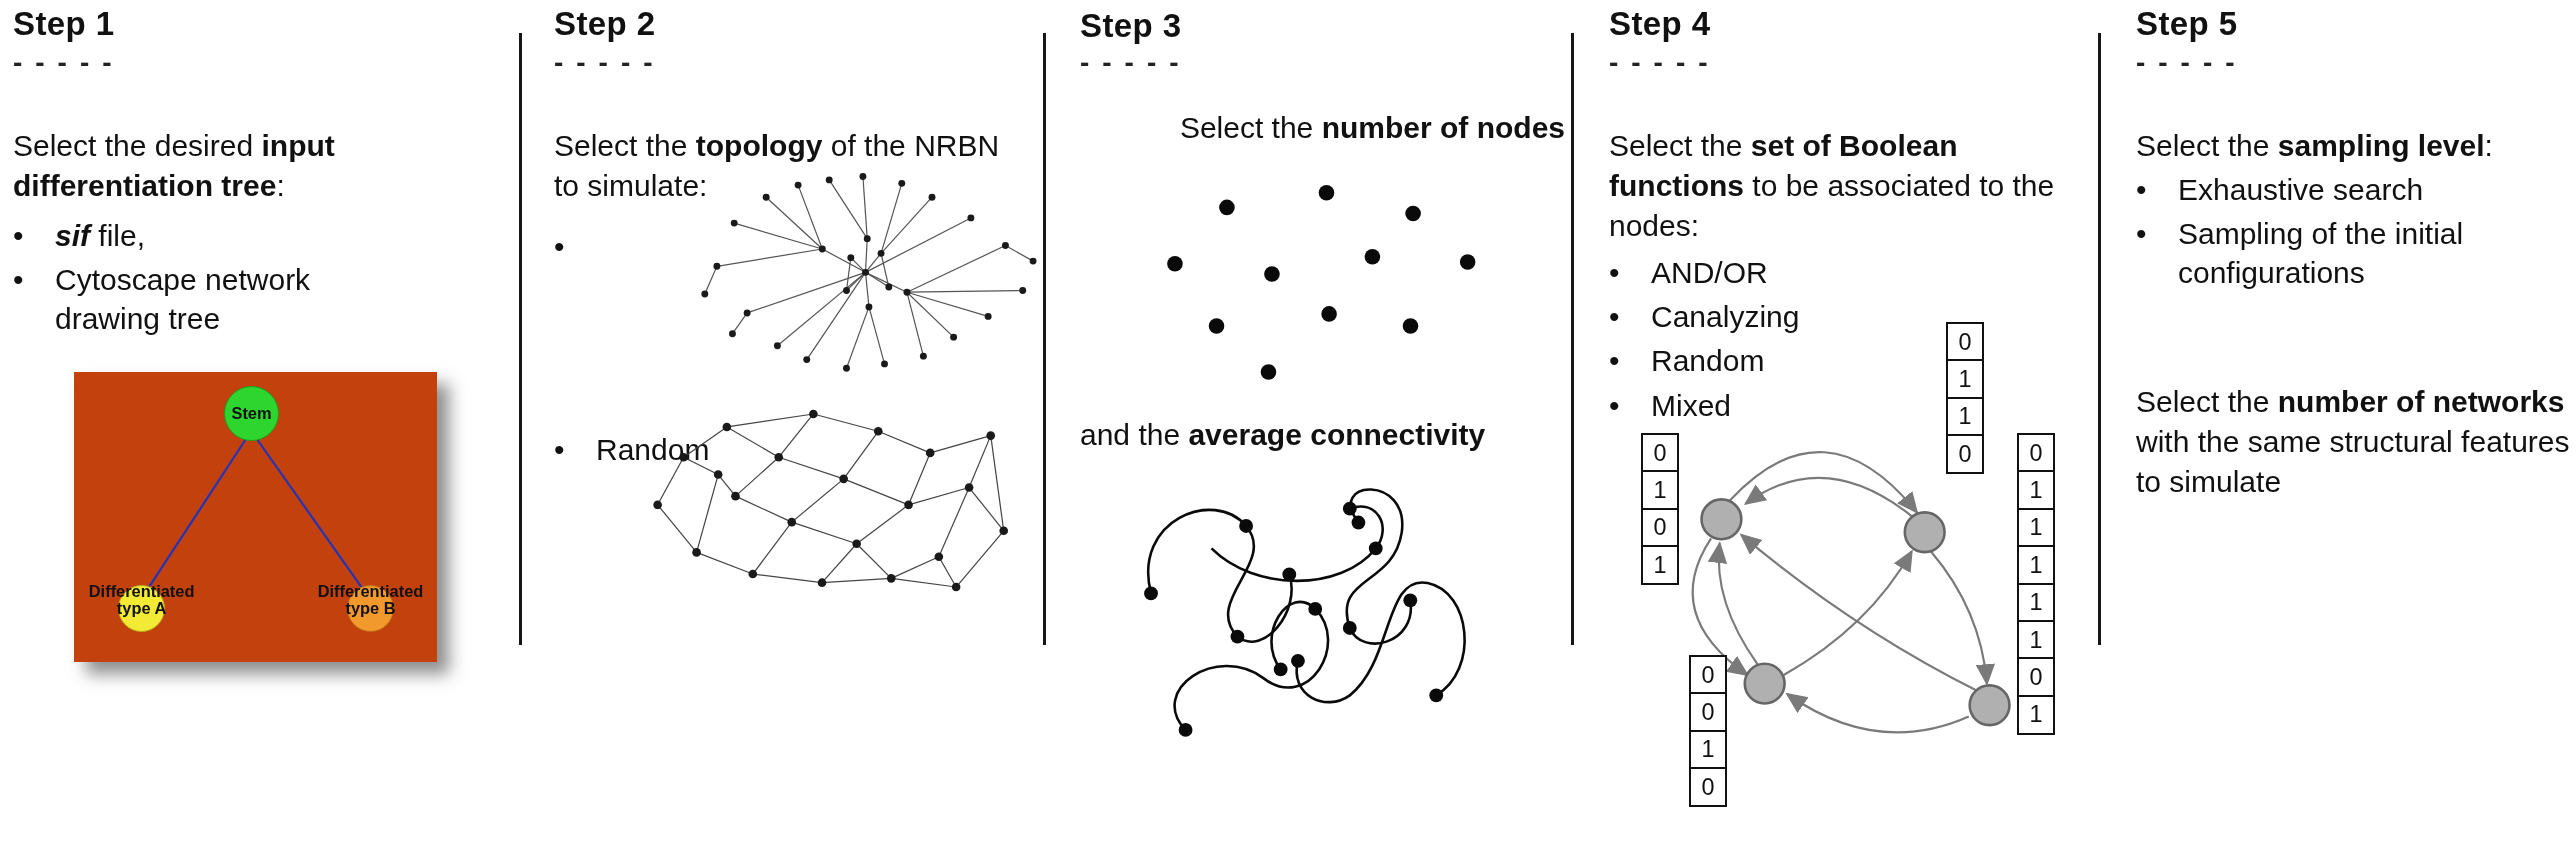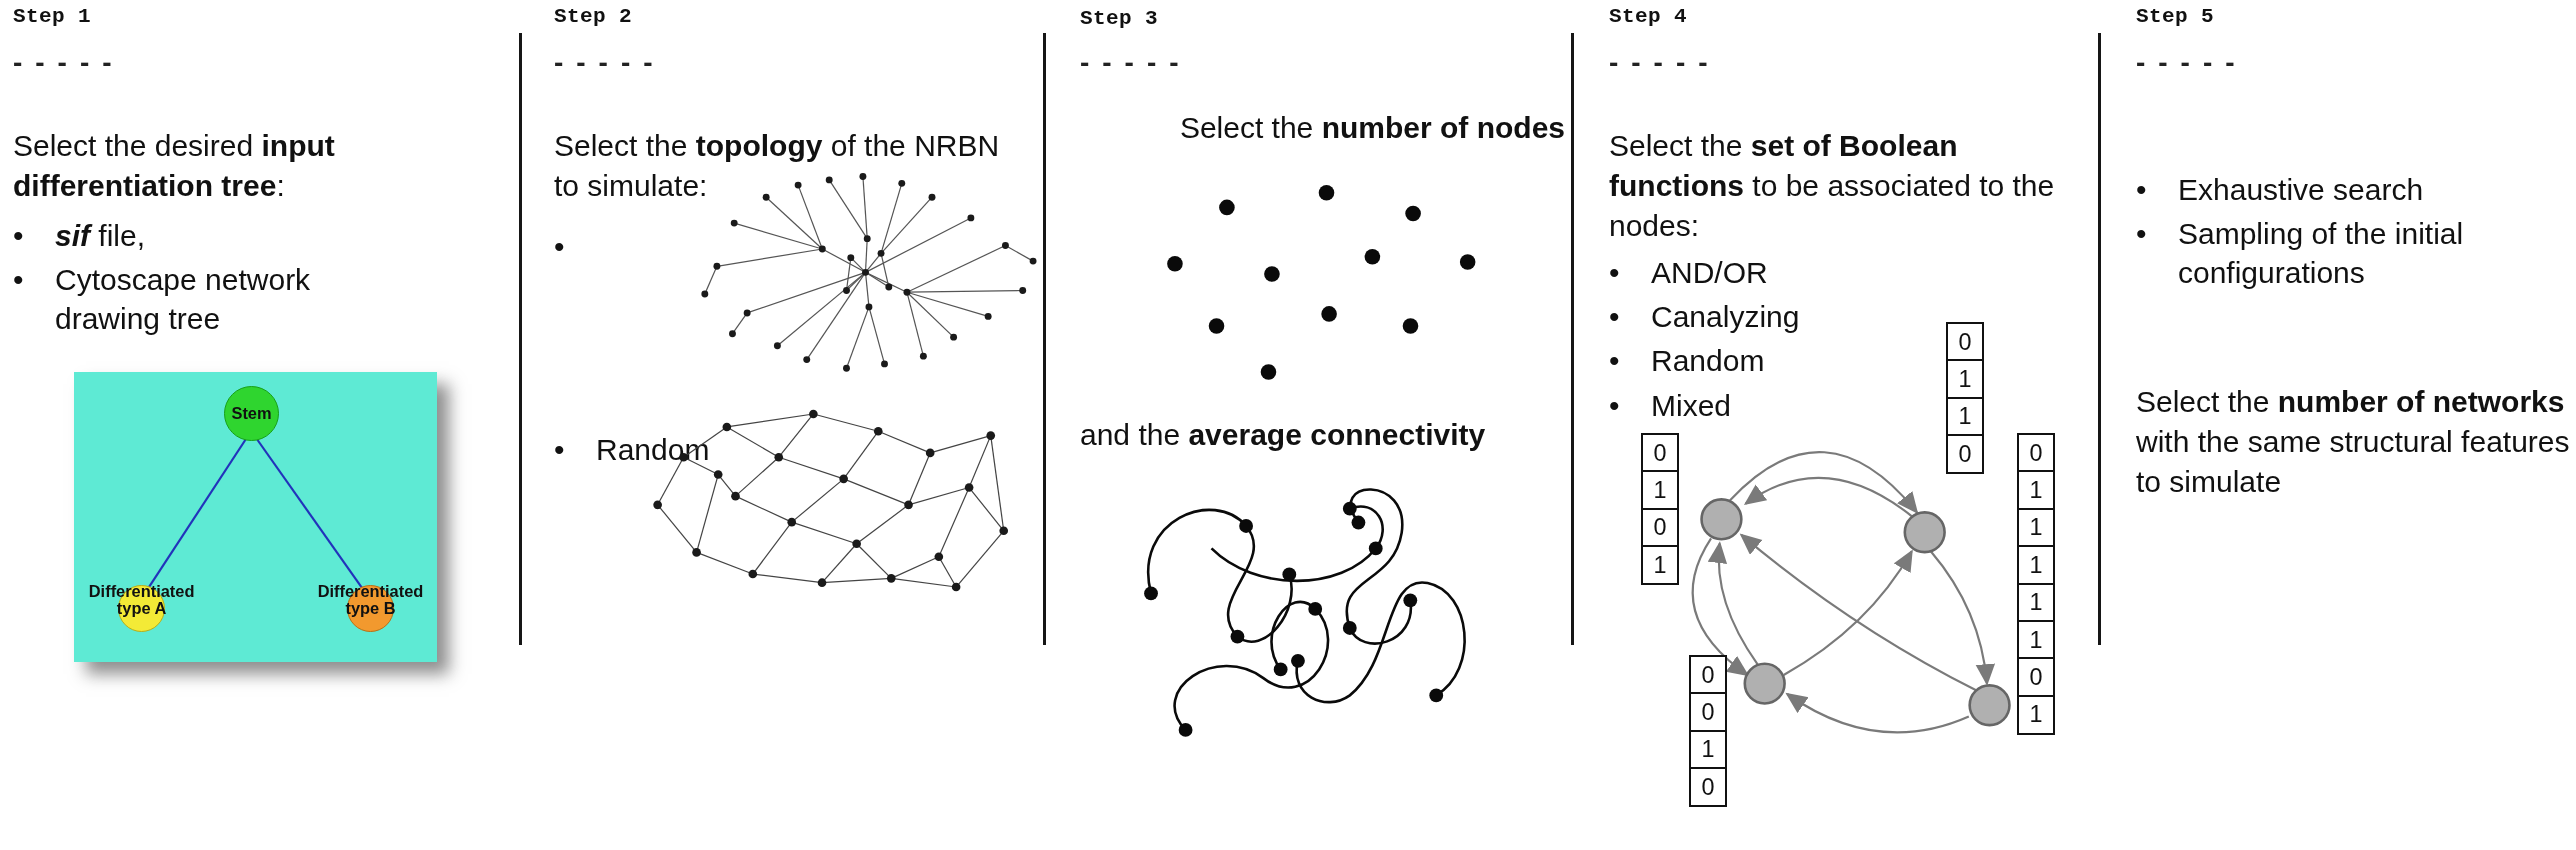--- a/index.html
+++ b/index.html
@@ -2,33 +2,33 @@
 <html style="font-size:14px"><head>
 <meta charset="utf-8">
 <style>
   * { margin:0; padding:0; box-sizing:border-box; }
   html,body { width:2576px; height:851px; }
   body {
     position:relative; overflow:hidden; background:#ffffff;
     font-family:"Liberation Sans", sans-serif; color:#111;
   }
   .col { position:absolute; top:0; height:100%; }
-  .step-title { position:absolute; font-size:21px; font-weight:700; letter-spacing:0.4px;font-family:Liberation Mono, monospace; }
+  .step-title { position:absolute; font-size:33px; font-weight:700; letter-spacing:0.4px; }
   .dashes { position:absolute; font-size:28px; font-weight:700; letter-spacing:2.6px; color:#222; }
   .para { position:absolute; font-size:30px; line-height:1.34; }
   .b { font-weight:700; }
   .i { font-style:italic;font-weight:bold; }
   .bullets { position:absolute; font-size:30px; line-height:1.3; }
   .bullet-row { display:flex; align-items:flex-start; margin-bottom:5.2px; }
   .marker { flex:0 0 42px; width:42px; }
   .btext { flex:1; }
   .divider { position:absolute; top:33px; height:612px; width:2.6px; background:#161616; }
 
   
-  .tree-panel { position:absolute; background:#5eead4; box-shadow:12px 12px 15.6px rgba(50,50,50,.55); }
+  .tree-panel { position:absolute; background:#c2410c; box-shadow:12px 12px 15.6px rgba(50,50,50,.55); }
   .tree-svg { position:absolute; left:0; top:0; }
   .tnode { position:absolute; border-radius:50%; display:flex; align-items:center; justify-content:center;
            font-weight:700; font-size:16.4px; z-index:1; }
   .tnode.root { background:#2fd52f; border:0.9px solid #18a018; }
   .tnode.left { background:#f3ea36; border:0.9px solid #b8ae17; }
   .tnode.right{ background:#f2992e; border:0.9px solid #bb6f12; }
   .tlabel { position:absolute; z-index:2; font-weight:700; font-size:16.4px; line-height:1.05; text-align:center; }
 
   
   .gfx { position:absolute; }
@@ -346,20 +346,21 @@
     <div class="cell">0</div>
     <div class="cell">1</div>
   </div>
 </div>
 
 <div class="divider" style="left:2098px;"></div>
 
 <div class="col" style="left:2136px; width:437px;">
   <h2 class="step-title" style="top:5.2px;">Step 5</h2>
   <div class="dashes" style="top:47px;">- - - - -</div>
+  <p class="para" style="top:126px; width:437px;"><span>Select the </span><span class="b">sampling level</span><span>:</span></p>
 
   <div class="bullets" style="top:170px; width:415px;">
     <div class="bullet-row">
       <span class="marker">•</span>
       <span class="btext">Exhaustive search</span>
     </div>
     <div class="bullet-row">
       <span class="marker">•</span>
       <span class="btext" style="max-width:346px;">Sampling of the initial configurations</span>
     </div>

